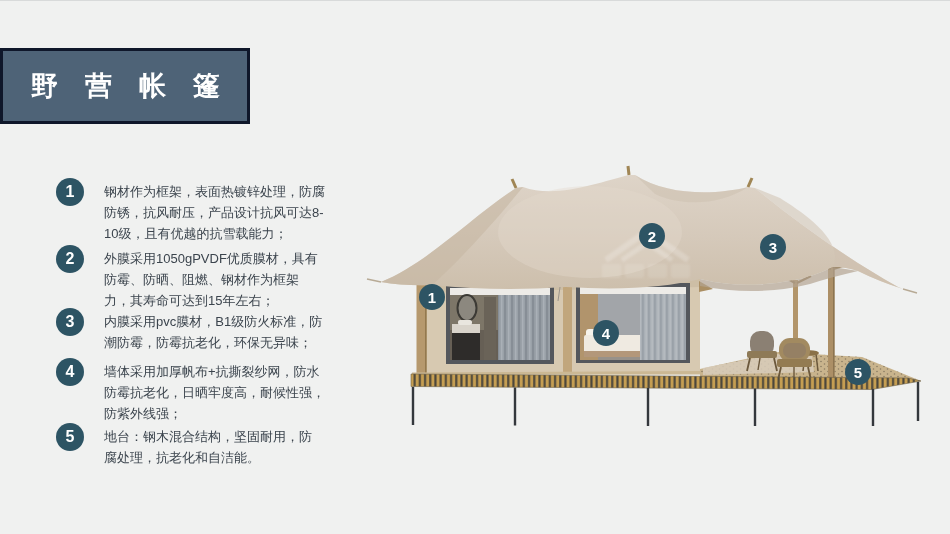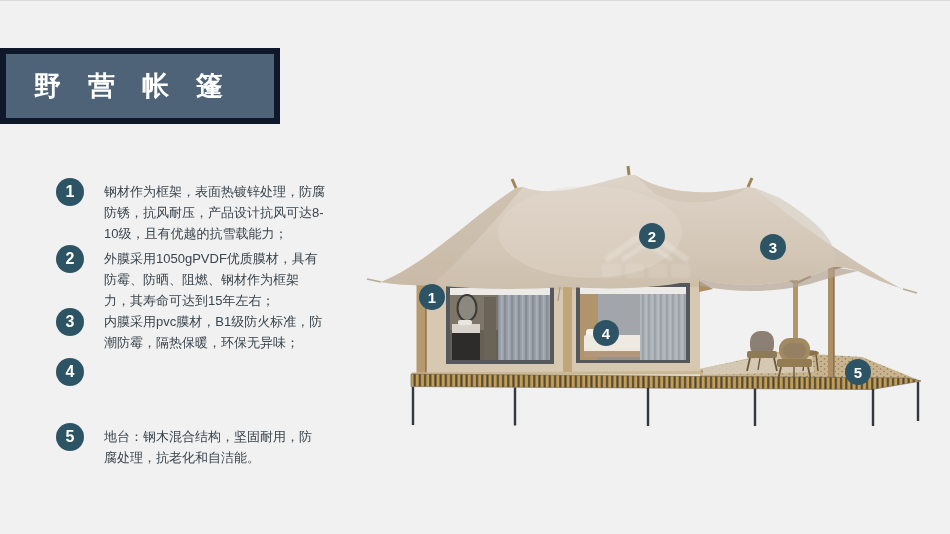--- a/index.html
+++ b/index.html
@@ -10,23 +10,23 @@
   }
   html,body{margin:0;padding:0;}
   body{
     width:950px;height:534px;
     background:var(--page-bg);
     font-family:"Liberation Sans","DejaVu Sans",sans-serif;
     position:relative;overflow:hidden;
     box-shadow:inset 0 1px 0 #d8dada;
   }
   .title-block{
-    position:absolute;left:0;top:48px;width:280px;height:76px;
+    position:absolute;left:0;top:48px;width:250px;height:76px;
     background:var(--title-bg);
-    border:6px solid #0f172a;box-sizing:border-box;
+    border:3px solid #0f172a;box-sizing:border-box;
     display:flex;align-items:center;
   }
   .title-text{
     color:#ffffff;font-size:27px;font-weight:bold;
     letter-spacing:27px;padding-left:28px;white-space:nowrap;
   }
   .feature{
     position:absolute;left:56px;display:flex;align-items:flex-start;
   }
   .num-circle{
@@ -69,24 +69,27 @@
   </div>
   <div class="feature" style="top:245px">
     <div class="num-circle">2</div>
     <div class="feature-text">外膜采用1050gPVDF优质膜材，具有
 防霉、防晒、阻燃、钢材作为框架
 力，其寿命可达到15年左右；</div>
   </div>
   <div class="feature" style="top:308px">
     <div class="num-circle">3</div>
     <div class="feature-text">内膜采用pvc膜材，B1级防火标准，防
-潮防霉，隔热保暖，环保无异味；</div>
+潮防霉，防霉抗老化，环保无异味；</div>
   </div>
   <div class="feature" style="top:358px">
     <div class="num-circle">4</div>
+    <div class="feature-text">墙体采用加厚帆布+抗撕裂纱网，防水
+防霉抗老化，日晒牢度高，耐候性强，
+防紫外线强；</div>
   </div>
   <div class="feature" style="top:423px">
     <div class="num-circle">5</div>
     <div class="feature-text">地台：钢木混合结构，坚固耐用，防
 腐处理，抗老化和自洁能。</div>
   </div>
 </div>
 
 <div class="tent-wrap">
 <svg width="950" height="534" viewBox="0 0 950 534">

